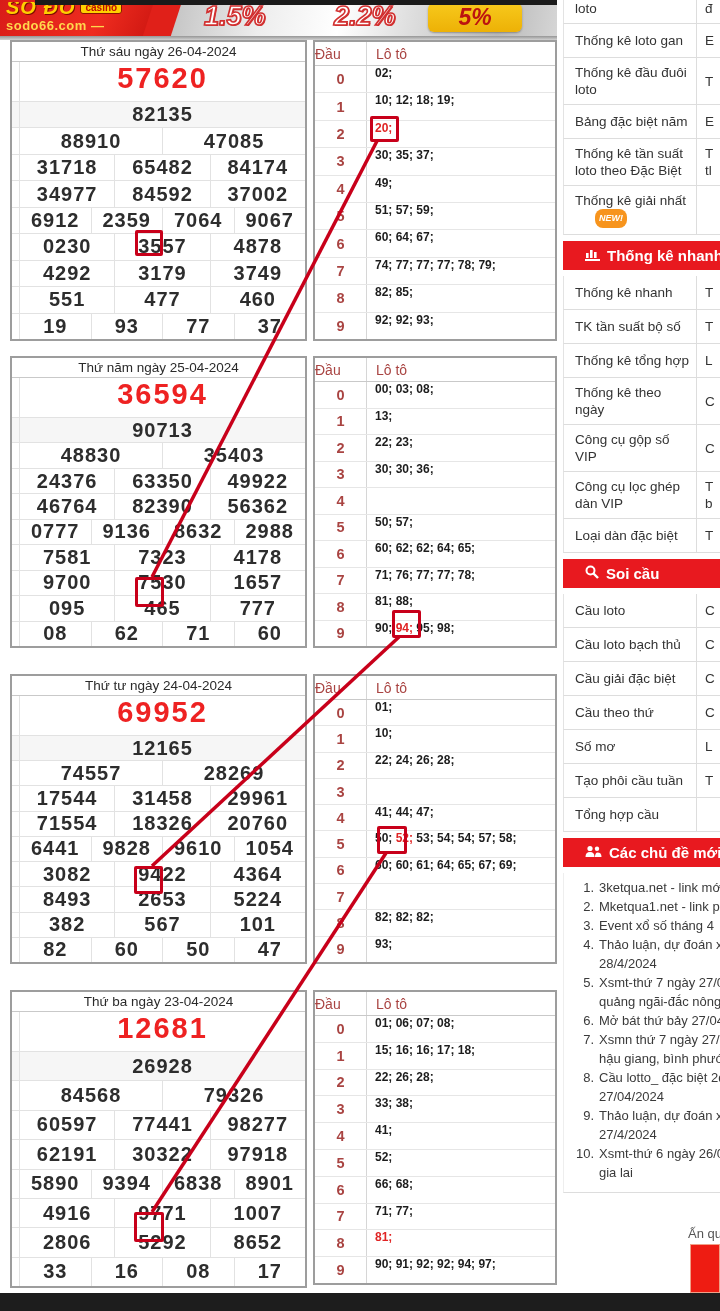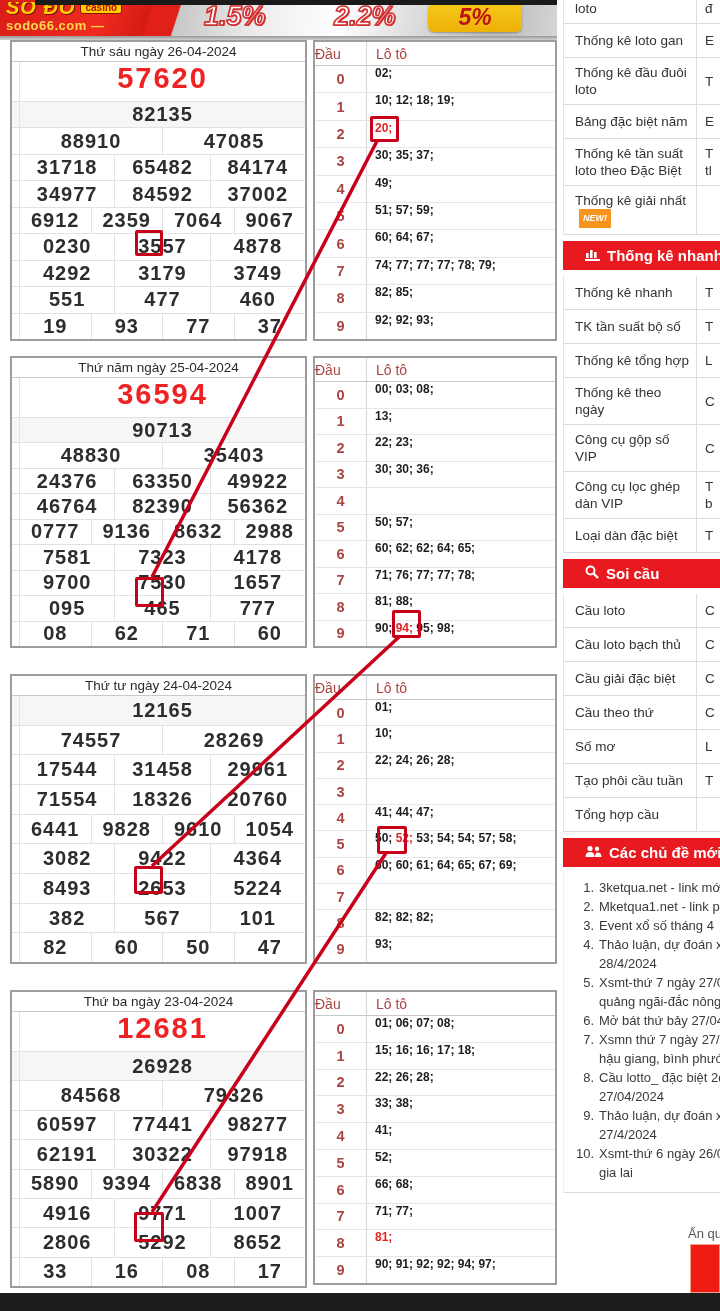--- a/index.html
+++ b/index.html
@@ -69,21 +69,21 @@
   .side-row.partial{min-height:22px;align-items:flex-start;}
   .side-label{width:132px;box-sizing:border-box;padding:6px 2px 6px 11px;font-size:13.5px;color:#333;line-height:17px;}
   .side-row.partial .side-label{padding-top:0;}
   .side-note{flex:1;align-self:stretch;border-left:1px solid #ddd;display:flex;align-items:center;
              padding-left:8px;font-size:13.5px;color:#333;white-space:pre-line;line-height:17px;}
   .side-row.partial .side-note{align-items:flex-start;}
   .side-header{margin:6px 0;background:#e8191f;color:#fff;height:29px;display:flex;align-items:center;
                padding-left:22px;gap:7px;font-size:15px;font-weight:bold;white-space:nowrap;overflow:hidden;}
   .side-header svg{flex:none;}
   .new-badge{display:inline-block;background:#f7941d;color:#fff;font-size:9px;font-weight:bold;font-style:italic;
-             padding:1px 4px;border-radius:1px;margin-left:4px;vertical-align:2px;}
+             padding:1px 4px;border-radius:8px;margin-left:20px;vertical-align:2px;}
   .topics{padding:5px 0 10px 0;border-bottom:1px solid #ddd;border-left:1px solid #eee;}
   .topic{display:flex;font-size:13px;color:#3a3a3a;line-height:19px;cursor:pointer;}
   .topic .num{width:30px;flex:none;text-align:right;padding-right:5px;}
   .topic .ttext{flex:1;white-space:pre-line;}
 
   
   .ad-hide-label{position:absolute;left:688px;top:1226px;font-size:13px;color:#555;white-space:nowrap;}
   .ad-block{position:absolute;left:690px;top:1244px;width:30px;height:49px;background:#ee1c12;
             border:1px solid #f0a088;box-sizing:border-box;cursor:pointer;}
   .bottom-bar{position:absolute;left:0;top:1293px;width:720px;height:18px;background:#1d1d1d;}
@@ -322,20 +322,24 @@
           <div class="dd">8</div>
           <div class="dv"><span>81; 88;</span></div>
         </div>
         <div class="drow">
           <div class="dd">9</div>
           <div class="dv"><span>90; </span><span class="hl">94;</span><span> 95; 98;</span></div>
         </div>
       </div>
       <div class="result" style="top: 674px; height: 290px;">
         <div class="title">Thứ tư ngày 24-04-2024</div>
+        <div class="db">
+          <div class="stub"></div>
+          <div class="dbv">69952</div>
+        </div>
         <div class="prow shade">
           <div class="stub"></div>
           <div class="pcell">12165</div>
         </div>
         <div class="prow">
           <div class="stub"></div>
           <div class="pcell">74557</div>
           <div class="pcell">28269</div>
         </div>
         <div class="prow">

